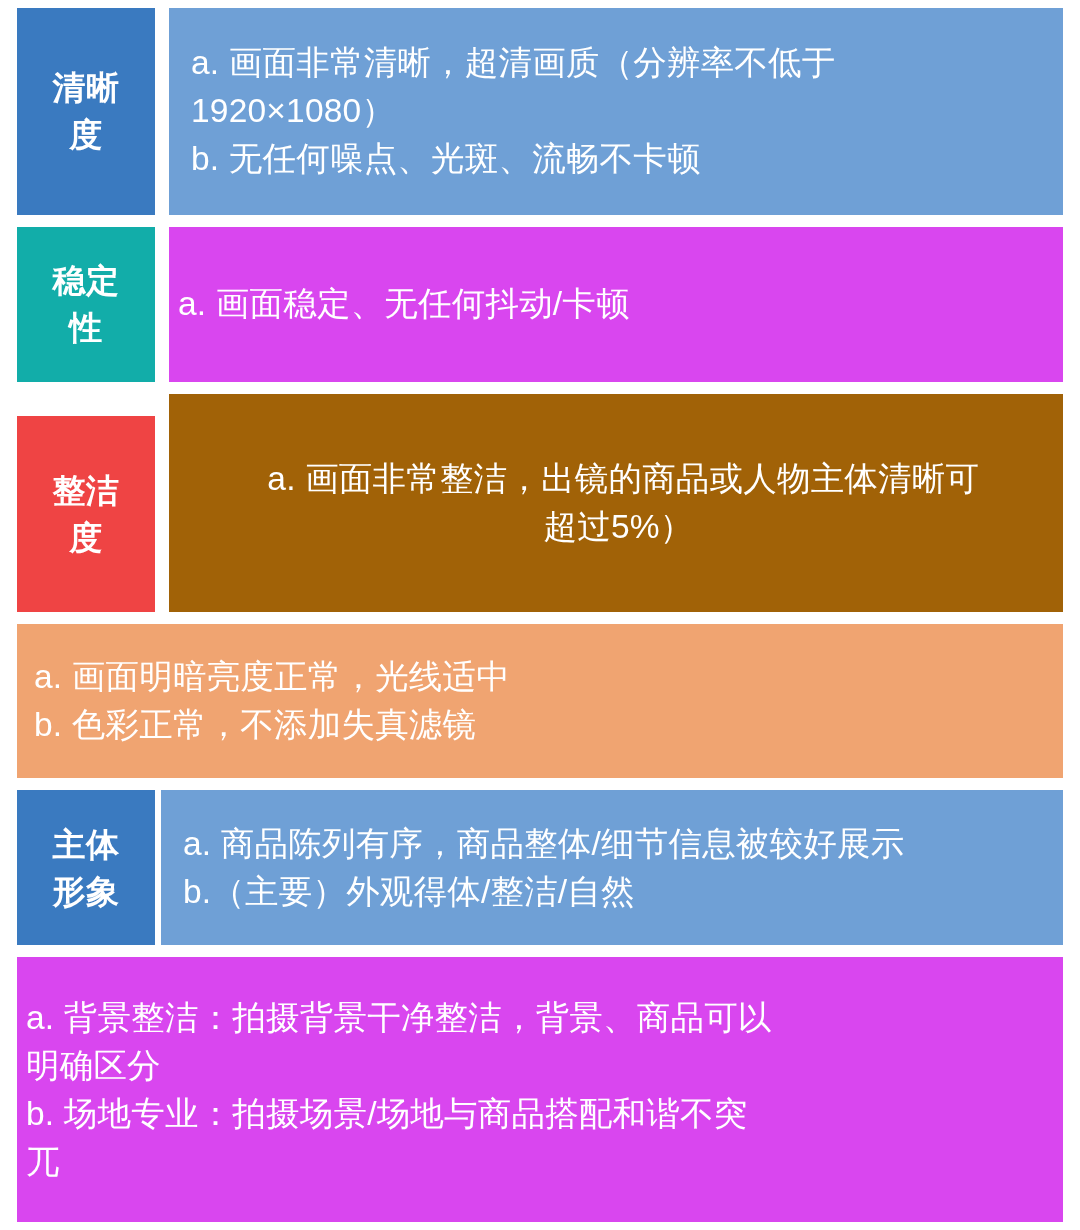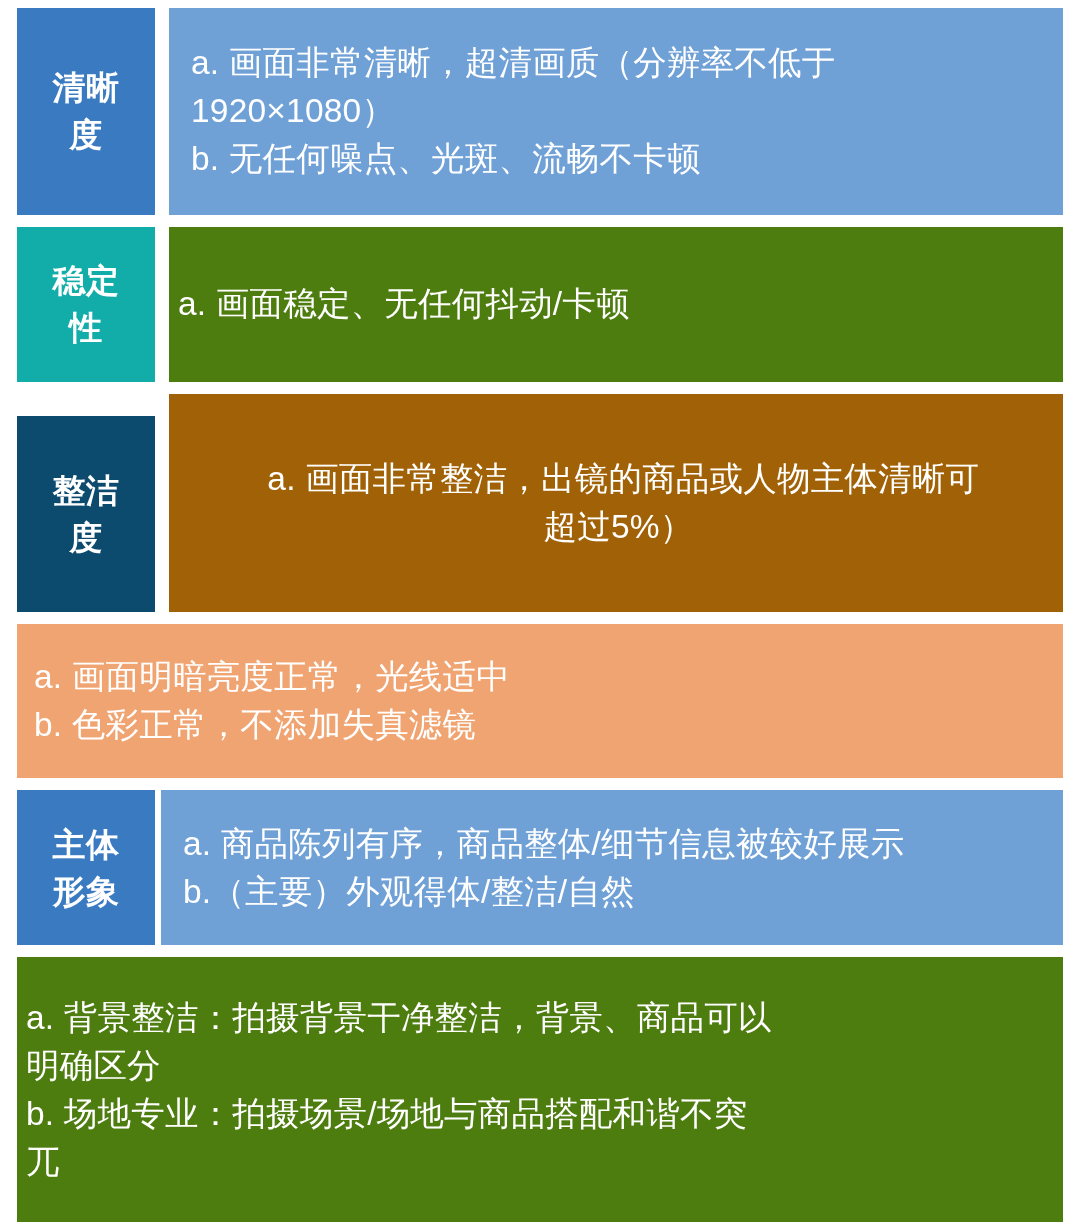--- a/index.html
+++ b/index.html
@@ -66,22 +66,22 @@
   .r2 { height: 155px; }
   .r3 { height: 218px; }
   .r4 { height: 155px; }
   .r5 { height: 155px; gap: 6px; }
   .r6 { height: 265px; }
 
   
   .c-blue      .row-label { background: #3a7ac0; }
   .c-blue      .row-body  { background: #6fa0d6; padding-left: 22px; }
   .c-teal      .row-label { background: #12ada9; }
-  .c-teal      .row-body  { background: #4d7c0f; padding-left: 9px; }
-  .c-green     .row-label { background: #0c4a6e; margin-top: 22px; }
+  .c-teal      .row-body  { background: #d946ef; padding-left: 9px; }
+  .c-green     .row-label { background: #ef4444; margin-top: 22px; }
   .c-green     .row-body  { background: #a16207; text-align: center; }
   .c-orange    .row-label { background: #ef8b3f; }
   .c-orange    .row-body  { background: #f0a471; }
 </style>
 </head>
 <body>
 
 <div id="criteria-table">
 
   <div class="criteria-row r1 c-blue">

